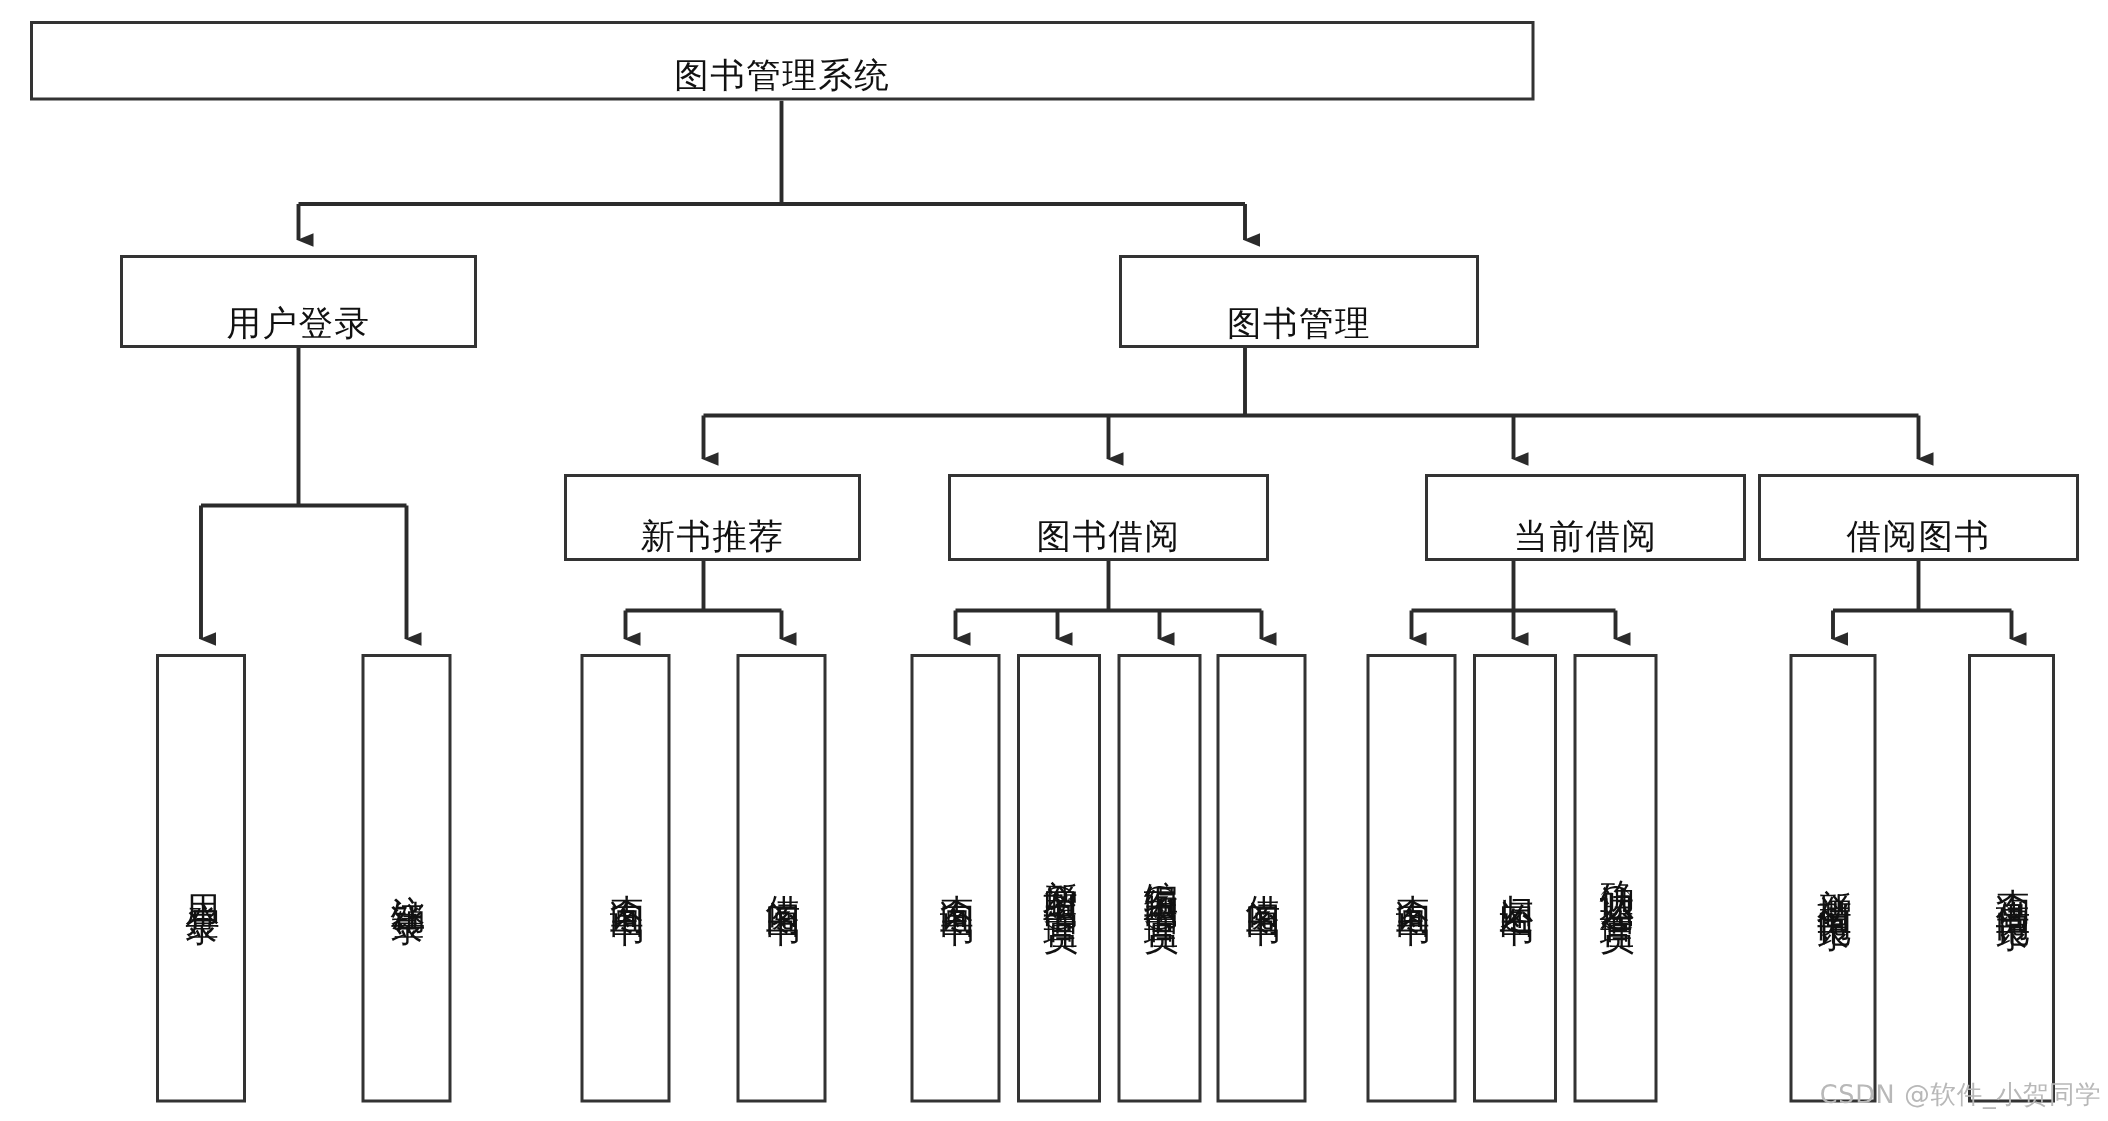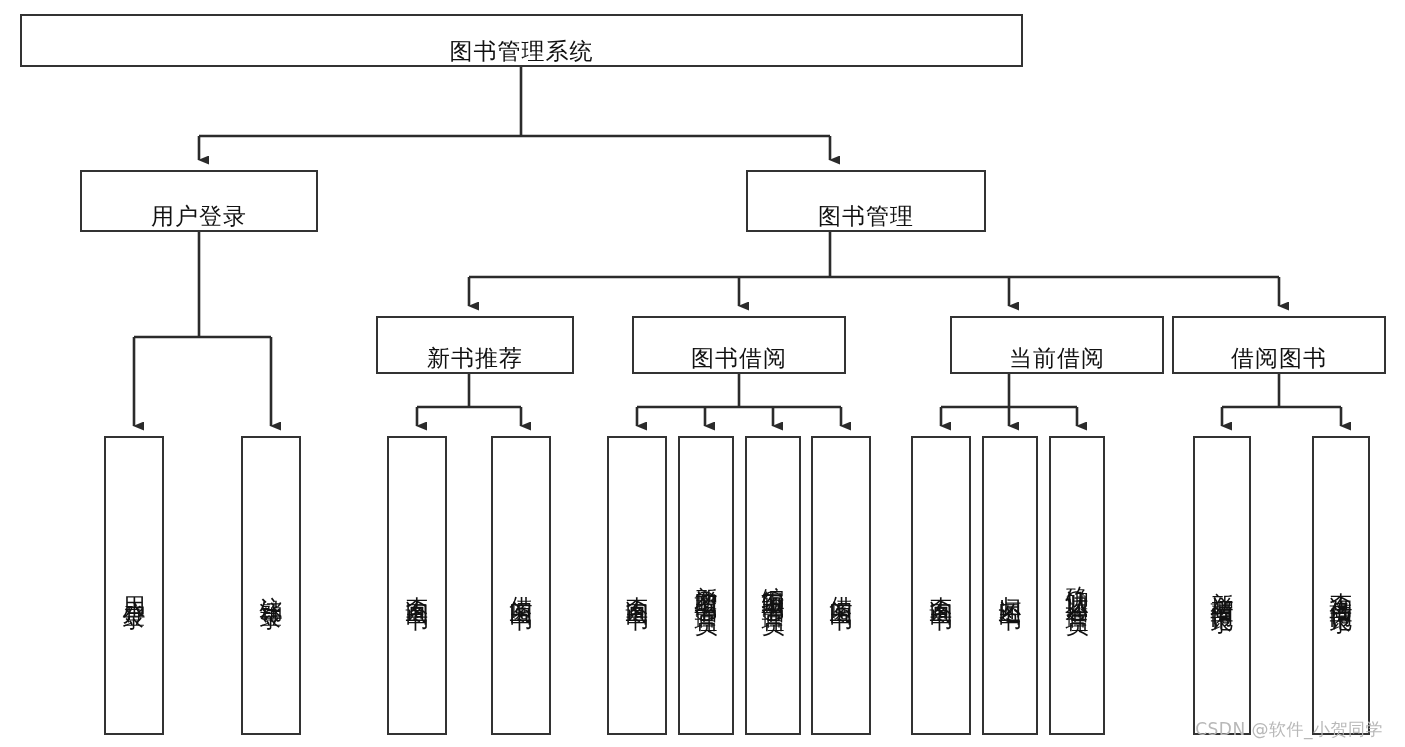--- a/index.html
+++ b/index.html
@@ -52,21 +52,21 @@
   svg.edges {
     position: absolute;
     left: 0;
     top: 0;
     width: 1405px;
     height: 747px;
     pointer-events: none;
   }
   .watermark {
     position: absolute;
-    right: 22px;
+    right: 4px;
     bottom: 6px;
     font-size: 17px;
     color: #b8b8b8;
     letter-spacing: 0.5px;
     white-space: nowrap;
   }
 </style>
 </head>
 <body>
 

